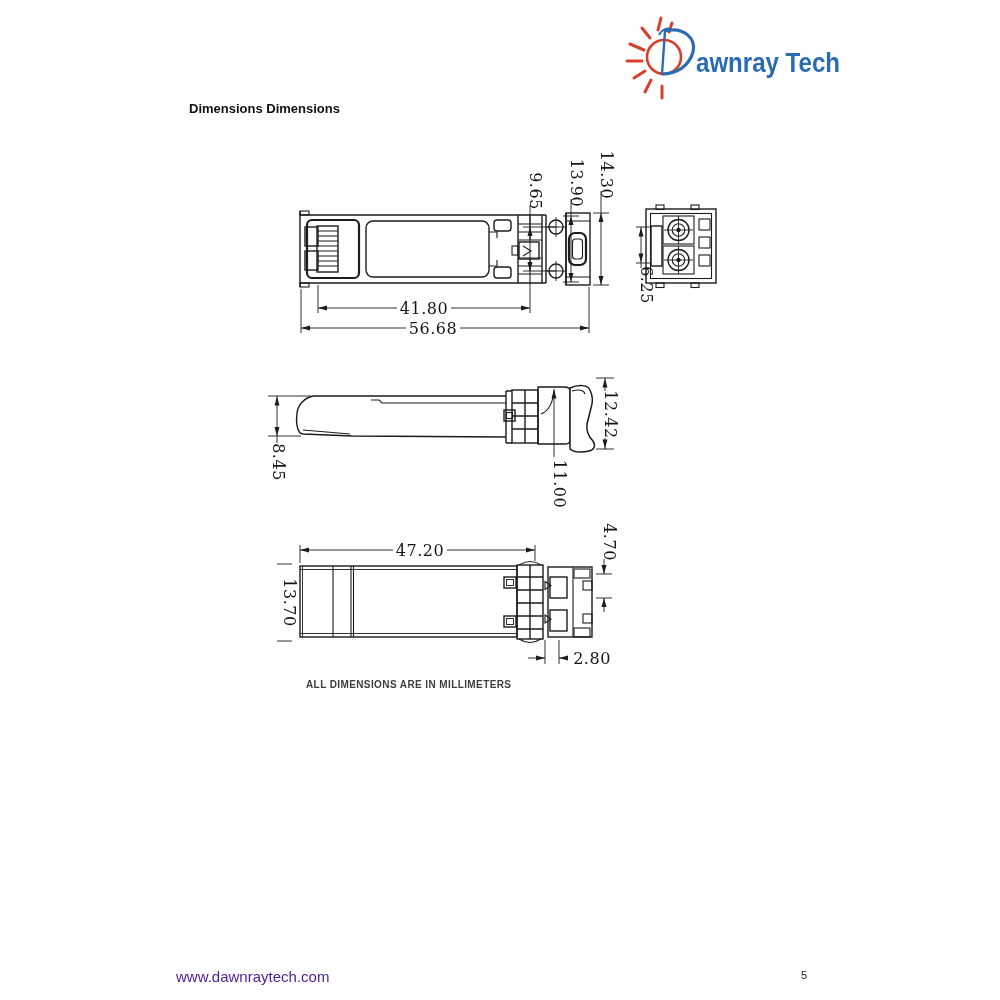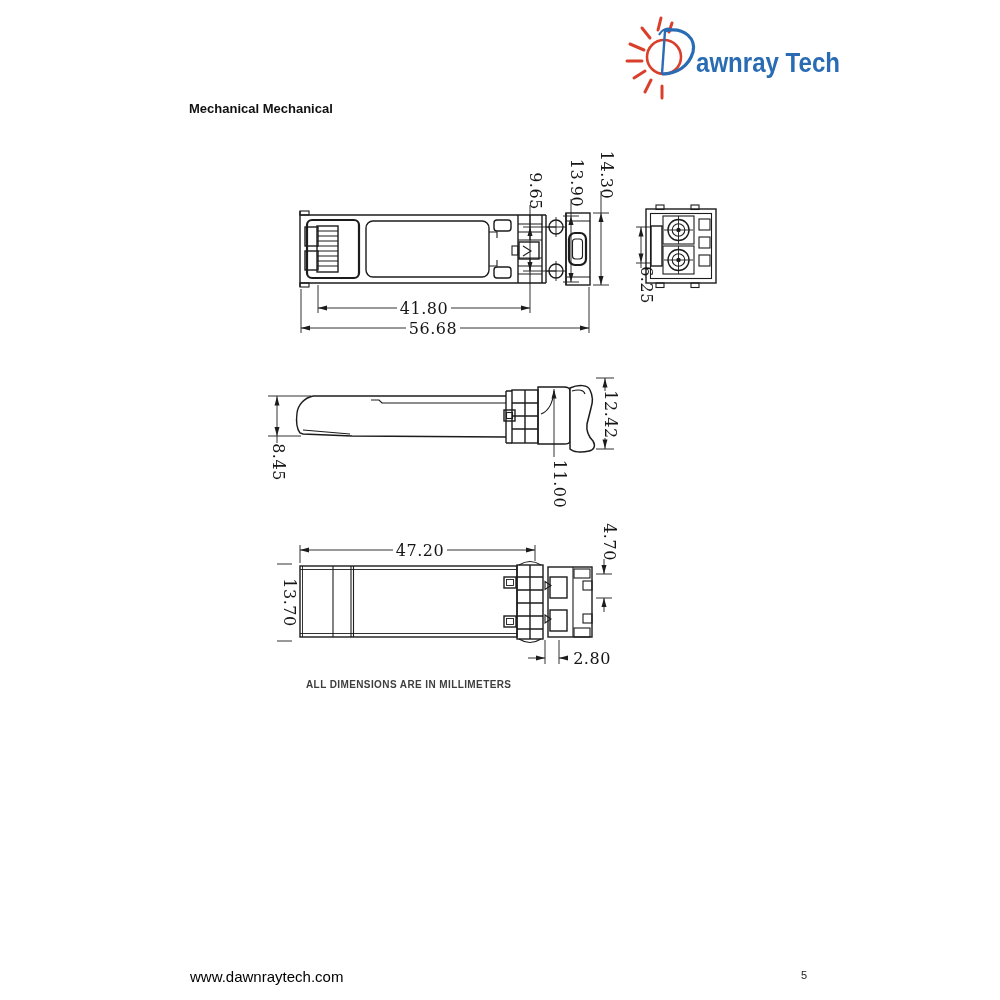--- a/index.html
+++ b/index.html
@@ -1,38 +1,38 @@
 <!DOCTYPE html>
 <html><head>
 <meta charset="utf-8">
 <style>
   html,body{margin:0;padding:0;background:#ffffff;}
   .page{position:relative;width:1000px;height:1000px;background:#ffffff;overflow:hidden;
         font-family:"Liberation Sans",sans-serif;}
   .heading{position:absolute;left:189px;top:101px;font-size:13px;font-weight:bold;color:#111;}
   .note{position:absolute;left:306px;top:679px;font-size:10px;font-weight:bold;color:#3e3e3e;
         letter-spacing:0.4px;}
-  .footer-url{position:absolute;left:190px;top:968px;font-size:15px;color:#000000;text-align:right;}
+  .footer-url{position:absolute;left:176px;top:968px;font-size:15px;color:#4c1d95;text-align:right;}
   .page-num{position:absolute;left:801px;top:969px;font-size:11px;color:#1c1c1c;}
   svg.canvas{position:absolute;left:0;top:0;}
   .ln{stroke:#1c1c1c;fill:none;stroke-width:1.4;}
   .th{stroke:#1c1c1c;fill:none;stroke-width:2.2;}
   .md{stroke:#1c1c1c;fill:none;stroke-width:1.1;}
   .dim{stroke:#1c1c1c;fill:none;stroke-width:0.9;}
   .ar{fill:#1c1c1c;stroke:none;}
   .dt{font:16px "DejaVu Serif",serif;fill:#161616;letter-spacing:0.5px;text-anchor:middle;}
   .bg{fill:#ffffff;stroke:none;}
   .brand{font:bold 27px "Liberation Sans",sans-serif;fill:#2a6cb4;}
 </style>
 </head>
 <body>
 
 <div class="page">
 
-  <div class="heading">Mechanical Mechanical</div>
+  <div class="heading">Dimensions Dimensions</div>
 
   <svg class="canvas" width="1000" height="1000" viewBox="0 0 1000 1000">
 
     <g transform="translate(612,10)">
       <g stroke="#d8402c" stroke-width="3" stroke-linecap="round" fill="none">
         <path d="M49,8 L46,20"></path>
         <path d="M60,13 L57,22"></path>
         <path d="M30,18 L38,28"></path>
         <path d="M18,34 L32,40"></path>
         <path d="M15,51 L30,51"></path>

